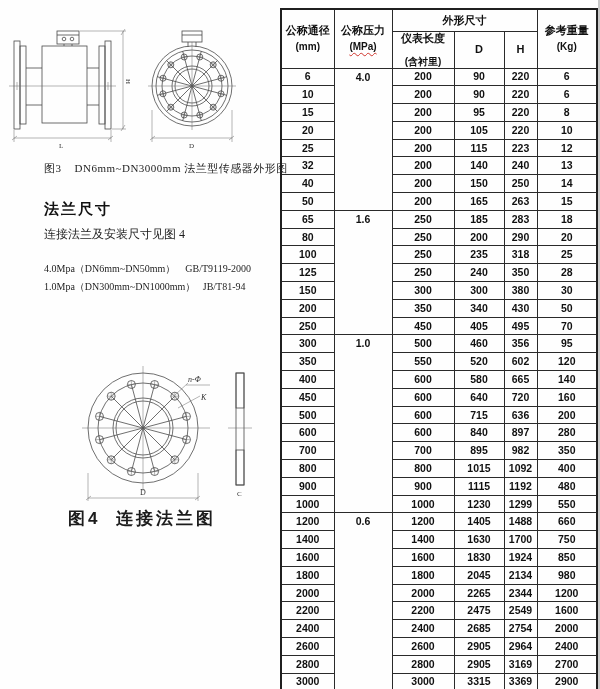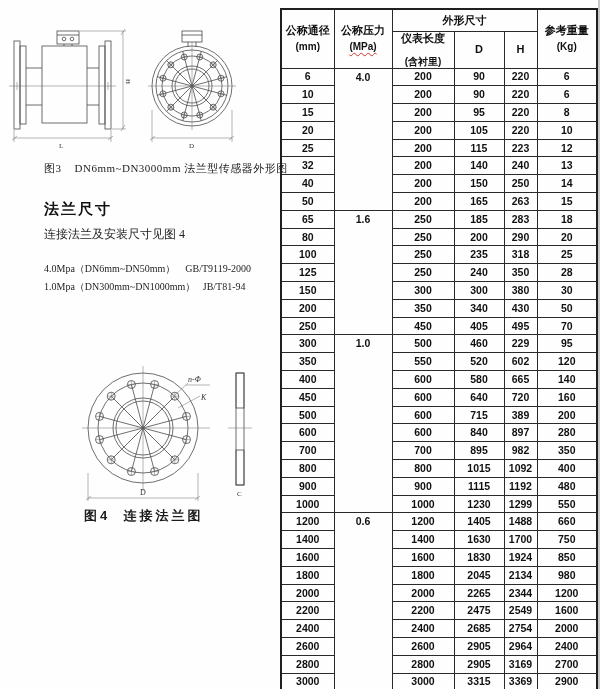--- a/index.html
+++ b/index.html
@@ -10,21 +10,21 @@
   }
   .edge-right { position:absolute; right:0; top:0; width:2px; height:100%; background:#c9c9c9; }
   svg { position:absolute; }
   .fig3-svg { left:4px; top:8px; }
   .fig4-svg { left:60px; top:333px; }
   svg line, svg rect, svg circle, svg path, svg polyline { stroke:#4a4a4a; fill:none; stroke-width:0.8; }
   svg .thin { stroke-width:0.5; stroke:#6a6a6a; }
   svg text { stroke:none; fill:#333; font-family:"Liberation Serif", serif; }
   .fig-caption { position:absolute; font-size:11px; color:#1c1c1c; white-space:pre; letter-spacing:0.5px; }
   .fig3-caption { left:44px; top:161px; }
-  .fig4-caption { left:84px; top:507px; font-family:"Liberation Sans",sans-serif; font-weight:bold; font-size:13px; letter-spacing:3px; }
+  .fig4-caption { left:68px; top:507px; font-family:"Liberation Sans",sans-serif; font-weight:bold; font-size:17px; letter-spacing:3px; }
   .section-heading { position:absolute; left:44px; top:200px; font-family:Liberation Mono, monospace; font-weight:bold; font-size:15px; letter-spacing:2px; color:#111; }
   .text-line { position:absolute; left:44px; font-size:12px; color:#1d1d1d; white-space:pre; }
   .intro-line { top:226px; }
   .standard-title { top:244px; }
   .standards { position:absolute; left:44px; top:260px; list-style:none; }
   .standards li { font-size:10px; line-height:18px; white-space:pre; color:#1d1d1d; }
   .flange-table { position:absolute; left:280px; top:8px; width:316px; border-collapse:collapse; table-layout:fixed; border:2px solid #1f1f1f; }
   .flange-table th, .flange-table td {
     border:1px solid #2a2a2a; text-align:center; vertical-align:middle;
     font-family:"Liberation Sans",sans-serif; font-weight:bold; color:#101010;
@@ -395,21 +395,21 @@
           <td>450</td>
           <td>405</td>
           <td>495</td>
           <td>70</td>
         </tr>
         <tr>
           <td>300</td>
           <td rowspan="10" class="pressure-cell">1.0</td>
           <td>500</td>
           <td>460</td>
-          <td>229</td>
+          <td>356</td>
           <td>95</td>
         </tr>
         <tr>
           <td>350</td>
           <td>550</td>
           <td>520</td>
           <td>602</td>
           <td>120</td>
         </tr>
         <tr>
@@ -423,21 +423,21 @@
           <td>450</td>
           <td>600</td>
           <td>640</td>
           <td>720</td>
           <td>160</td>
         </tr>
         <tr>
           <td>500</td>
           <td>600</td>
           <td>715</td>
-          <td>389</td>
+          <td>636</td>
           <td>200</td>
         </tr>
         <tr>
           <td>600</td>
           <td>600</td>
           <td>840</td>
           <td>897</td>
           <td>280</td>
         </tr>
         <tr>

